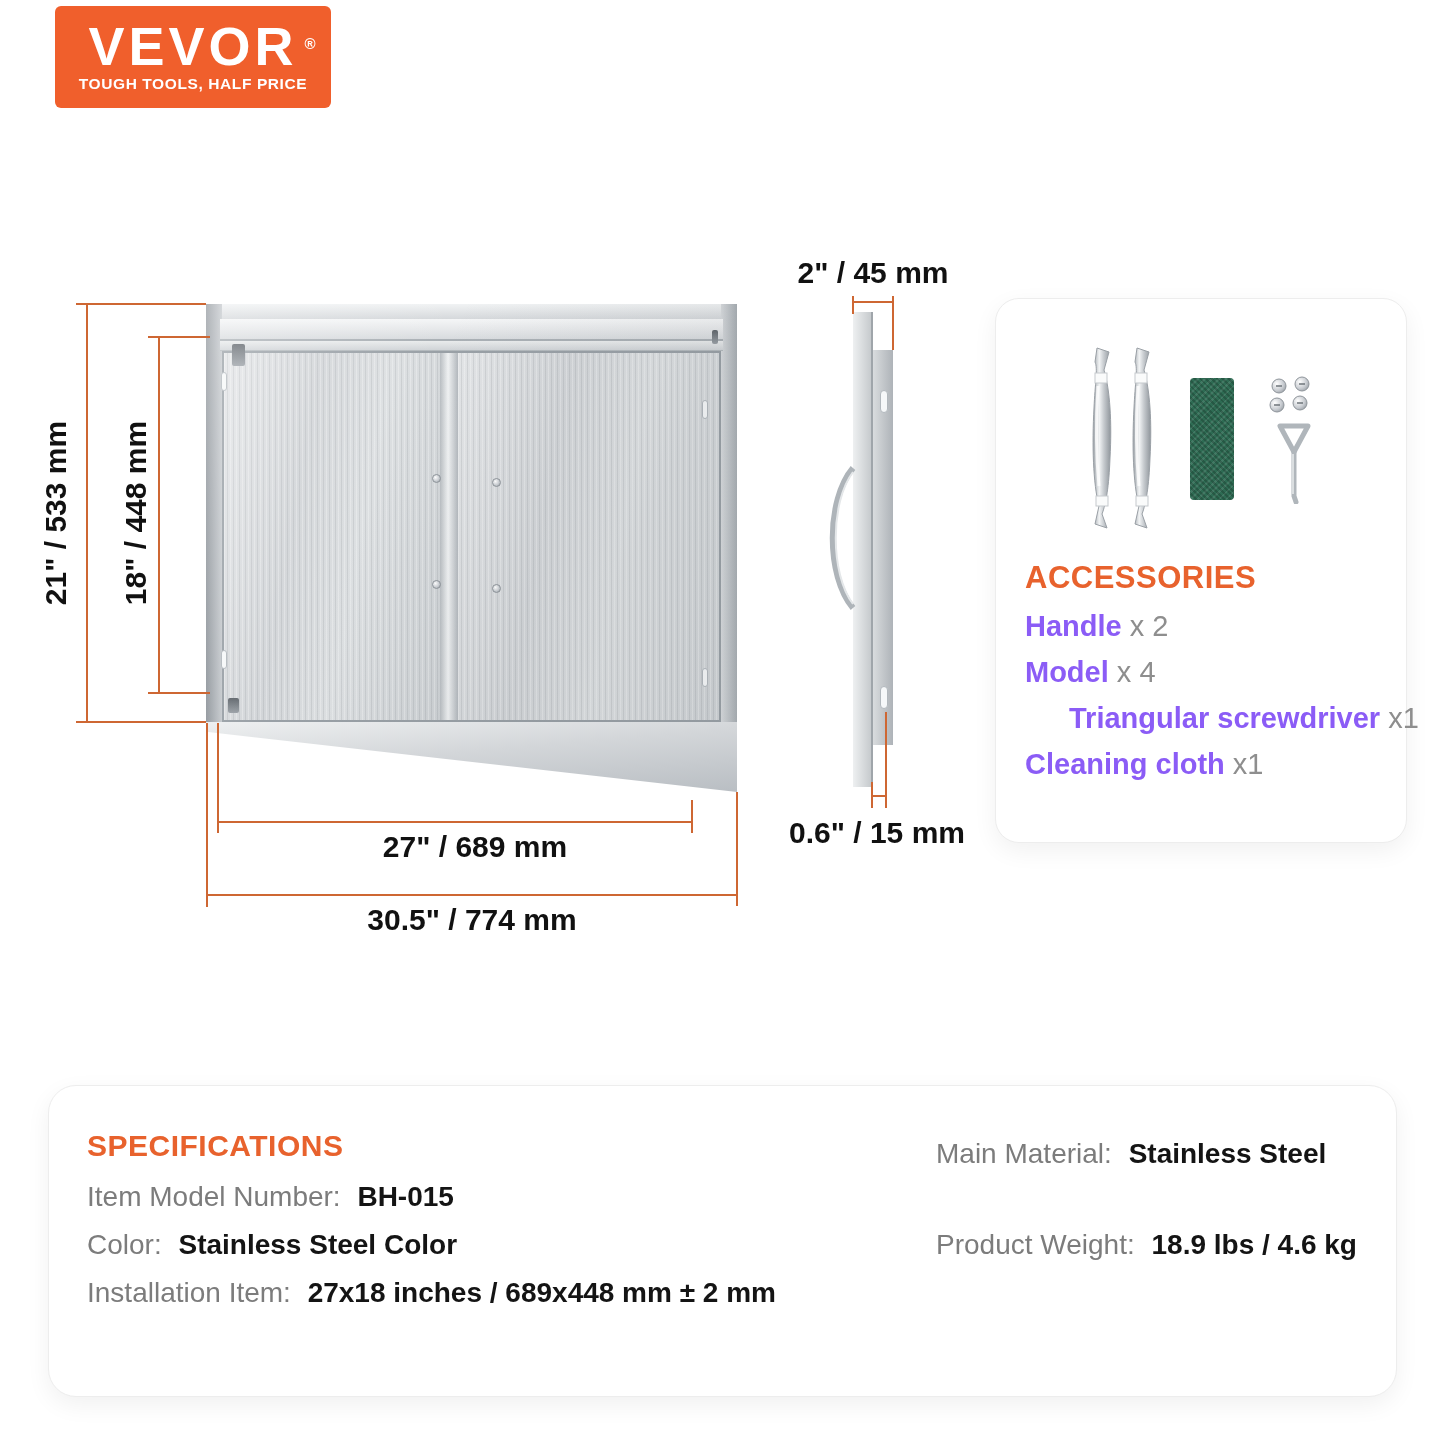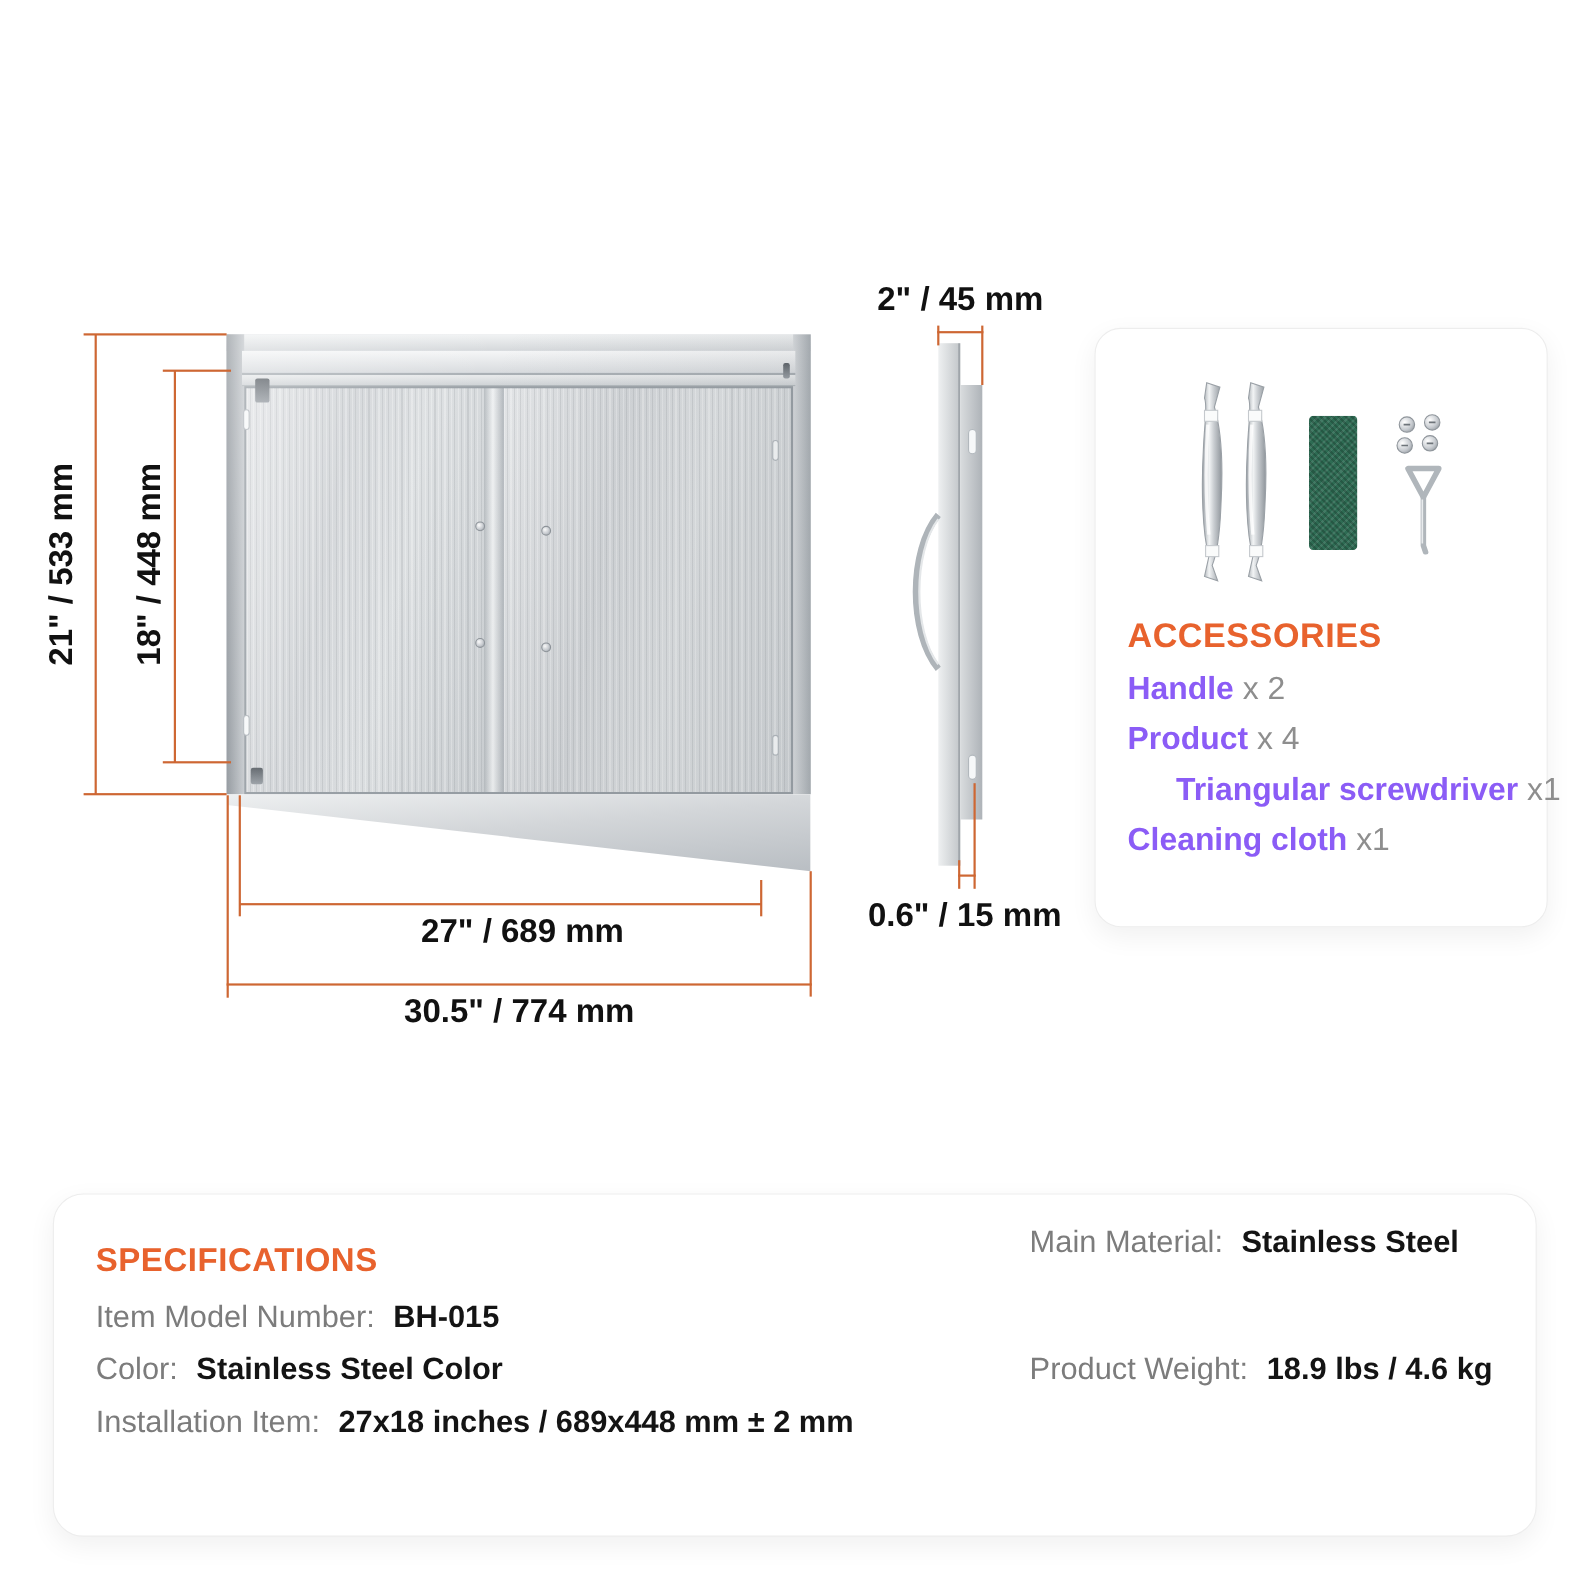--- a/index.html
+++ b/index.html
@@ -81,20 +81,27 @@
      background:
        repeating-linear-gradient(45deg, rgba(0,0,0,.18) 0 2px, rgba(0,0,0,0) 2px 4px),
        repeating-linear-gradient(-45deg, rgba(255,255,255,.10) 0 2px, rgba(0,0,0,0) 2px 5px),
        #2E6B53;}
 </style>
 </head>
 <body>
 
 <div class="page">
 
+  <div class="abs logo">
+    <div class="logo-word">
+      <span>VEVOR</span>
+      <span class="logo-reg">®</span>
+    </div>
+    <div class="logo-tag">TOUGH TOOLS, HALF PRICE</div>
+  </div>
 
   <div class="abs door">
     <div class="abs door-top-face"></div>
     <div class="abs door-left-face"></div>
     <div class="abs door-right-face"></div>
     <div class="abs door-rail"></div>
     <div class="abs door-subrail"></div>
     <div class="abs panel-area">
       <div class="abs panel" style="left:2px;width:216px;"></div>
       <div class="abs stile"></div>
@@ -209,21 +216,21 @@
     <path d="M22 32 L22 76 L24 82" fill="none" stroke="#b0b6bb" stroke-width="5" stroke-linecap="round"></path>
     <path d="M21 34 L21 74" stroke="#e8ebed" stroke-width="1.5"></path>
   </svg>
 
   <div class="abs section-title" style="left:1025px;top:560px;">ACCESSORIES</div>
   <div class="abs acc-row" style="left:1025px;top:610px;">
     <span class="acc-name">Handle</span>
     <span class="acc-count">x 2</span>
   </div>
   <div class="abs acc-row" style="left:1025px;top:656px;">
-    <span class="acc-name">Product</span>
+    <span class="acc-name">Model</span>
     <span class="acc-count">x 4</span>
   </div>
   <div class="abs acc-row" style="left:1025px;top:702px;margin-left:44px;">
     <span class="acc-name">Triangular screwdriver</span>
     <span class="acc-count">x1</span>
   </div>
   <div class="abs acc-row" style="left:1025px;top:748px;">
     <span class="acc-name">Cleaning cloth</span>
     <span class="acc-count">x1</span>
   </div>
@@ -237,21 +244,21 @@
   </div>
   <div class="abs spec-row" style="left:87px;top:1229px;">
     <span class="spec-label">Color:</span>
     <span class="spec-value">Stainless Steel Color</span>
   </div>
   <div class="abs spec-row" style="left:87px;top:1277px;">
     <span class="spec-label">Installation Item:</span>
     <span class="spec-value">27x18 inches / 689x448 mm ± 2 mm</span>
   </div>
 
-  <div class="abs spec-row" style="left:936px;top:1113px;">
+  <div class="abs spec-row" style="left:936px;top:1138px;">
     <span class="spec-label">Main Material:</span>
     <span class="spec-value">Stainless Steel</span>
   </div>
   <div class="abs spec-row" style="left:936px;top:1229px;">
     <span class="spec-label">Product Weight:</span>
     <span class="spec-value">18.9 lbs / 4.6 kg</span>
   </div>
 
 </div>
 

